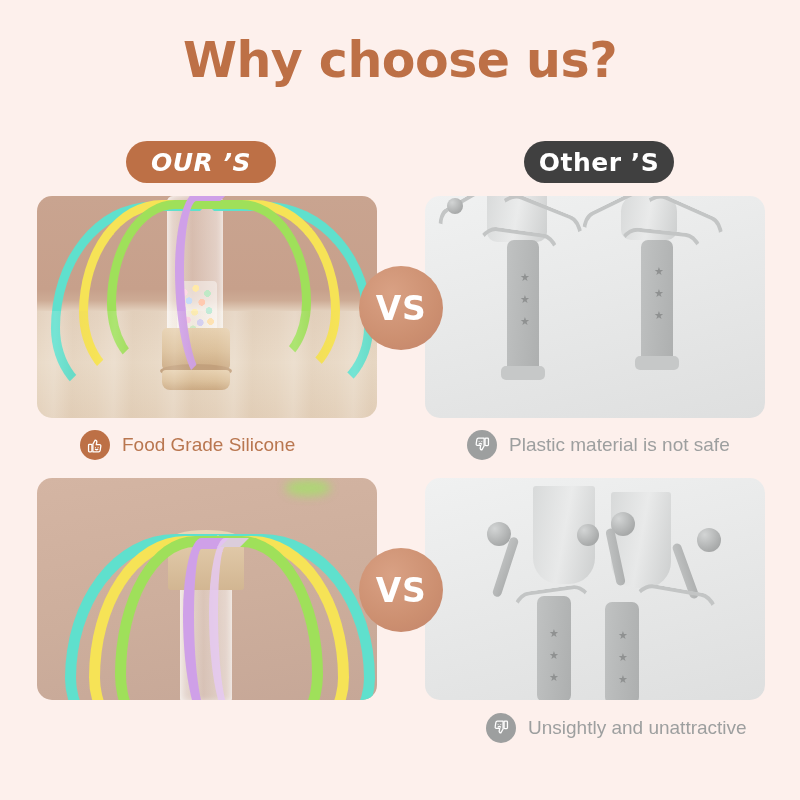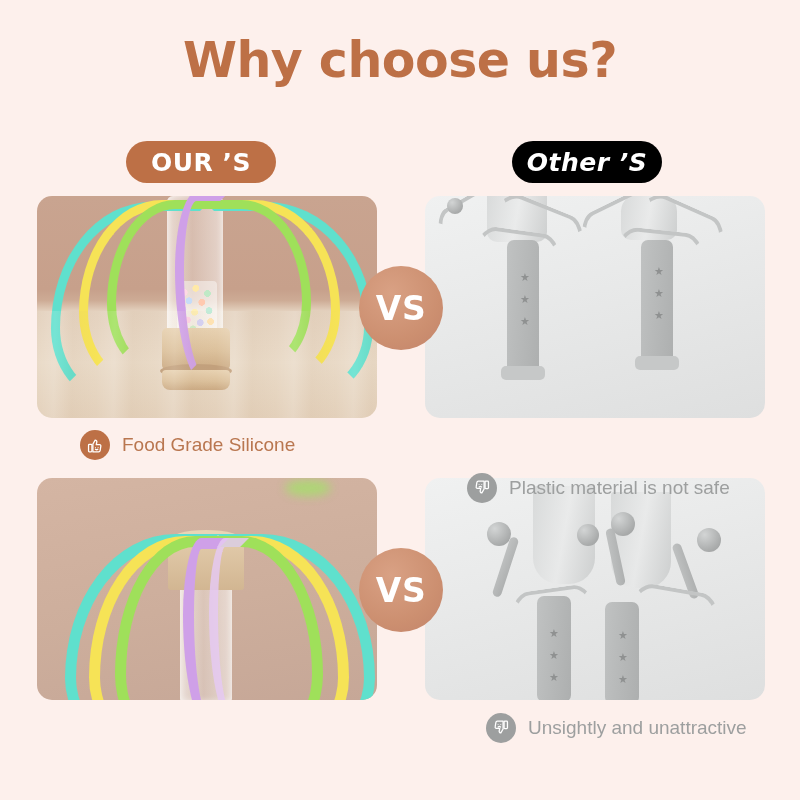--- a/index.html
+++ b/index.html
@@ -50,25 +50,25 @@
     letter-spacing: 0.5px;
     display: flex;
     align-items: center;
     justify-content: center;
     font-family: "DejaVu Sans", sans-serif;
     box-sizing: border-box;
   }
   .pill-ours {
     left: 126px;
     background: #bd7046;
+    font-style: italic;
   }
   .pill-others {
-    left: 512px;
-    background: #000000;
-    font-style: italic;
+    left: 524px;
+    background: #404040;
   }
 
   
   .card {
     position: absolute;
     width: 340px;
     height: 222px;
     border-radius: 15px;
     overflow: hidden;
   }
@@ -189,21 +189,21 @@
 
   
   .caption {
     position:absolute;
     height: 34px;
     display:flex;
     align-items:center;
     gap: 12px;
   }
   .cap-tl { left: 80px;  top: 428px; text-align: center; }
-  .cap-tr { left: 467px; top: 428px; margin-top: 43px; }
+  .cap-tr { left: 467px; top: 428px; }
   .cap-bl { left: 80px;  top: 711px; }
   .cap-br { left: 486px; top: 711px; }
 
   .cap-icon {
     width: 30px;
     height: 30px;
     border-radius: 50%;
     flex: 0 0 auto;
     display:flex;
     align-items:center;

